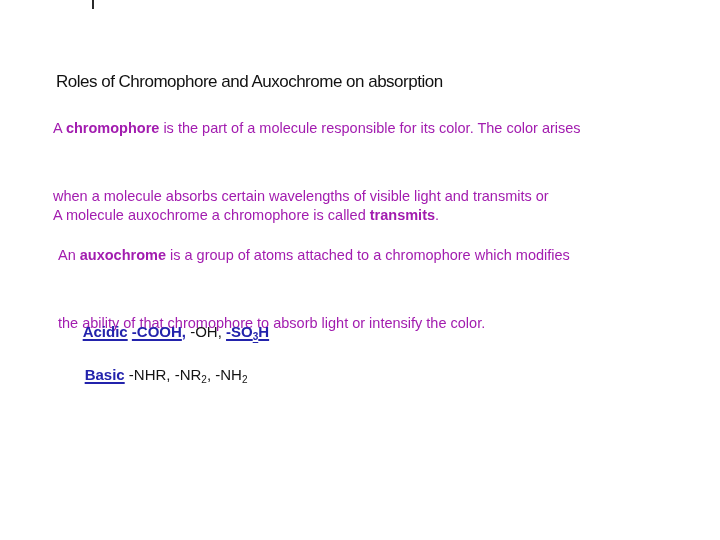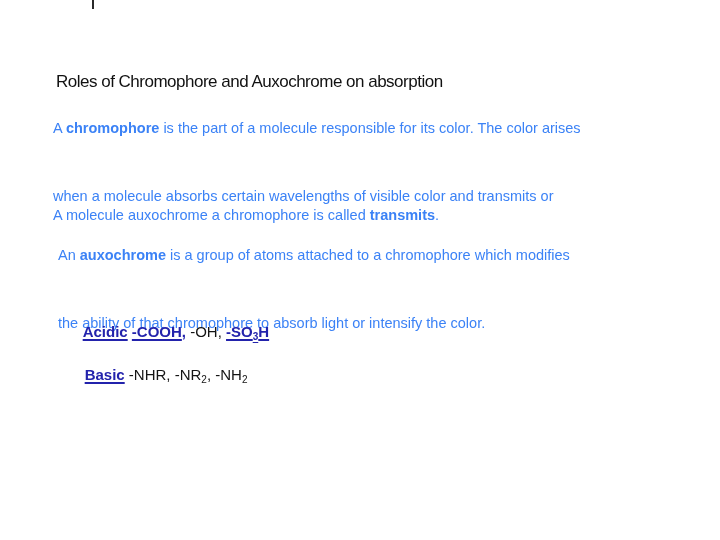--- a/index.html
+++ b/index.html
@@ -34,21 +34,21 @@
     font-weight: 400;
     color: #111111;
     white-space: pre;
     margin-top: 40px;
   }
   .para {
     position: absolute;
     font-size: 14.5px;
     line-height: 22.5px;
     white-space: pre;
-    color: #3b82f6;
+    color: #a21caf;
   }
   .para .line { display: block; }
   .b { font-weight: 700; }
   .formula {
     position: absolute;
     font-size: 15px;
     line-height: 20px;
     white-space: pre;
     color: #141414;
   }
@@ -76,21 +76,21 @@
 <body>
 
 <div class="slide">
 
   <div class="stray-mark"></div>
 
   <h1 class="title">Roles of Chromophore and Auxochrome on absorption</h1>
 
   <div class="para" style="left:53px; top:72px;">
     <span class="line"><span>A </span><span class="b">chromophore</span><span> is the part of a molecule responsible for its color. The color arises</span></span>
-    <span class="line">when a molecule absorbs certain wavelengths of visible color and transmits or</span>
+    <span class="line">when a molecule absorbs certain wavelengths of visible light and transmits or</span>
   </div>
 
   <div class="para" style="left:53px; top:159px;">
     <span class="line"><span>A molecule auxochrome a chromophore is called </span><span class="b">transmits</span><span>.</span></span>
   </div>
 
   <div class="para" style="left:58px; top:199px;">
     <span class="line"><span>An </span><span class="b">auxochrome</span><span> is a group of atoms attached to a chromophore which modifies</span></span>
     <span class="line">the ability of that chromophore to absorb light or intensify the color.</span>
   </div>

